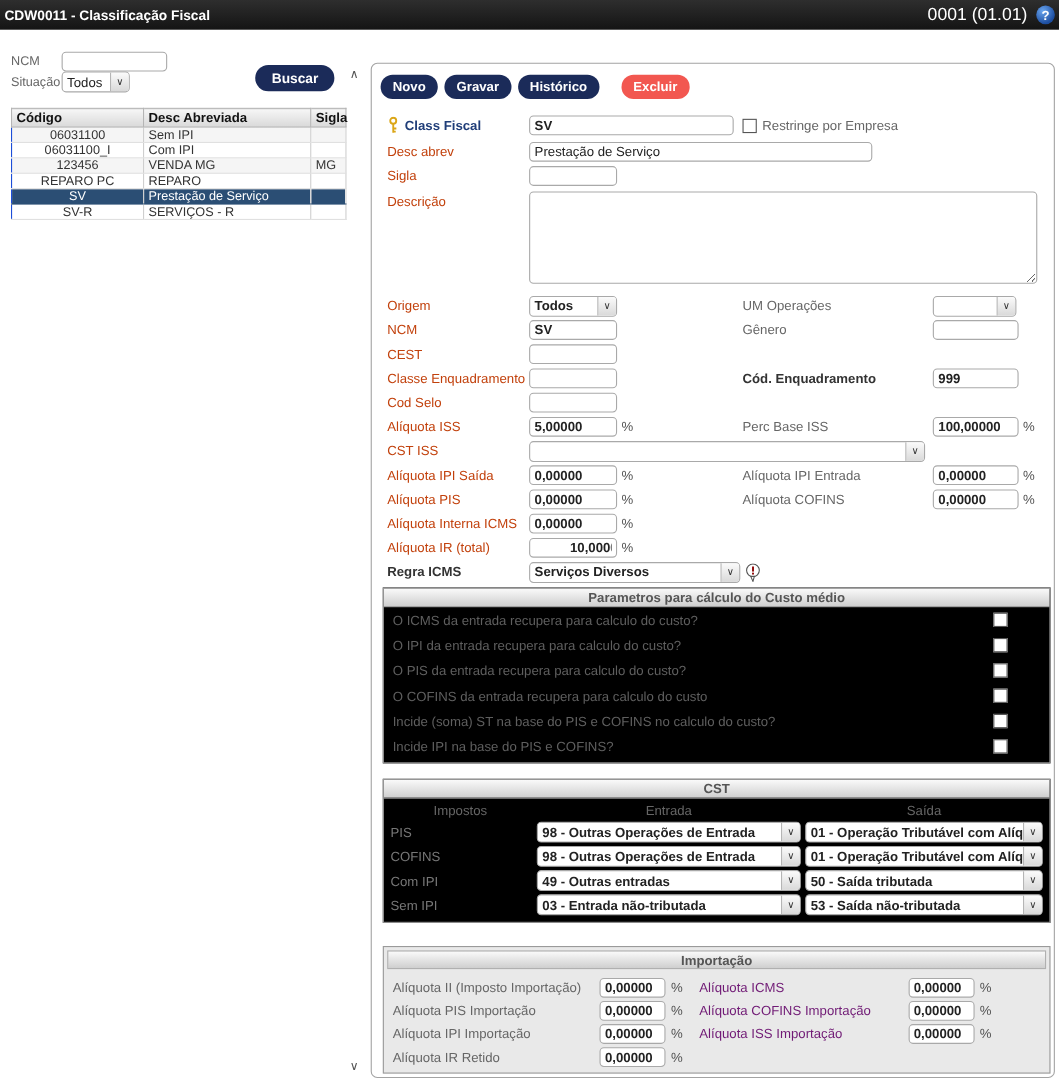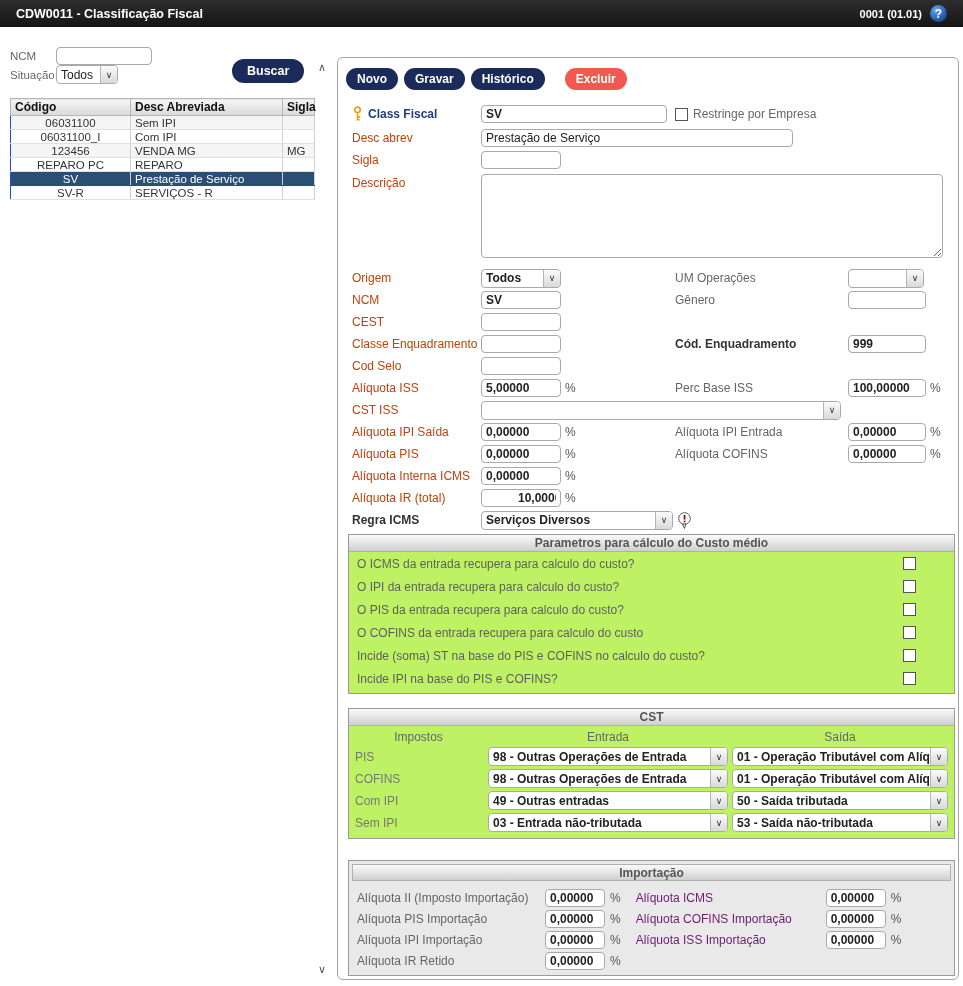--- a/index.html
+++ b/index.html
@@ -2,24 +2,24 @@
 <html><head>
 <meta charset="utf-8">
 <style>
   * { box-sizing: border-box; margin: 0; padding: 0; }
   html,body { width: 963px; height: 986px; background:#fff; overflow:hidden;
     font-family:"Liberation Sans","DejaVu Sans",sans-serif; font-size:12px; color:#333; }
 
   
   .titlebar { position:absolute; left:0; top:0; width:963px; height:27px;
     background:linear-gradient(#2e2e2e,#141414); color:#fff; display:flex;
-    align-items:center; padding:0 16px; }
+    align-items:center; padding:0 4px; }
   .titlebar .wtitle { font-weight:bold; font-size:12.5px; }
   .tb-right { margin-left:auto; display:flex; align-items:center; gap:8px; }
-  .tb-right .ver { font-weight:bold; font-size:11px; }
+  .tb-right .ver { font-weight:normal; font-size:16px; }
   .help { width:17px; height:17px; border-radius:50%;
     background:radial-gradient(circle at 35% 30%, #6aa6f0, #1d4ea0 70%);
     color:#fff; font-weight:bold; font-size:12px; display:flex; align-items:center;
     justify-content:center; cursor:pointer; }
 
   
   .search-panel { position:absolute; left:10px; top:47px; width:304px; }
   .sp-row { display:flex; align-items:center; height:17px; margin-bottom:2px; }
   .sp-lab { width:46px; color:#666; font-size:11.5px; }
   .inp { border:1px solid #a9a9a9; border-radius:4px; height:18px; padding:0 4px;
@@ -73,21 +73,21 @@
   .cb { width:13px; height:13px; border:1px solid #555; background:#fff; display:inline-block;
     cursor:pointer; flex:0 0 13px; }
   .cb-label { color:#666; margin-left:5px; white-space:nowrap; }
   textarea.desc { width:462px; height:84px; border:1px solid #a9a9a9; border-radius:4px;
     font-family:inherit; font-size:12px; padding:2px 4px; resize:both; outline:none; }
 
   .keyicon { display:inline-block; width:11px; height:16px; }
   .balloon { margin-left:4px; display:inline-block; width:15px; height:17px; }
 
   
-  .section { border:1px solid #9a9a9a; margin-left:2px; width:607px; background:#bef264; }
+  .section { border:1px solid #9a9a9a; margin-left:2px; width:607px; background:#000000; }
   .sec-head { height:17px; background:linear-gradient(#fafafa,#cfcfcf); border-bottom:1px solid #b0b0b0;
     text-align:center; font-weight:bold; color:#555; line-height:16px; }
   .param-row { display:flex; align-items:center; height:23px; padding-left:8px; }
   .param-row .q { flex:1; color:#5f5f5f; }
   .param-row .cb { margin-right:38px; }
 
   .cst-headers { display:flex; align-items:center; height:18px; color:#666; margin-top:2px; }
   .cst-headers .h1 { width:139px; text-align:center; }
   .cst-headers .h2 { width:240px; text-align:center; }
   .cst-headers .h3 { width:216px; margin-left:4px; text-align:center; }

